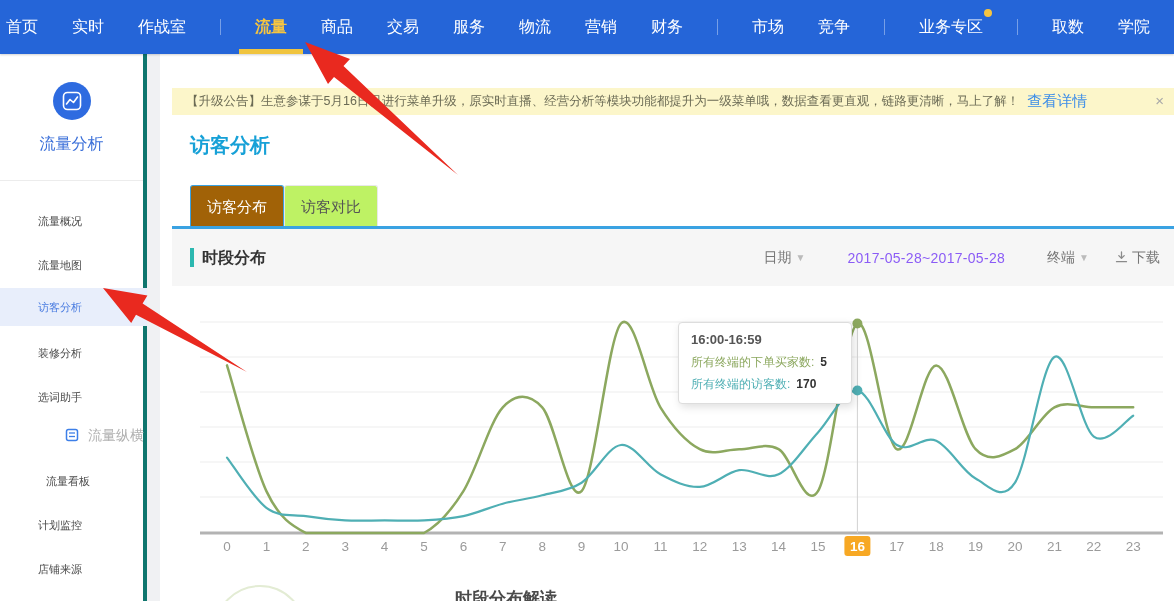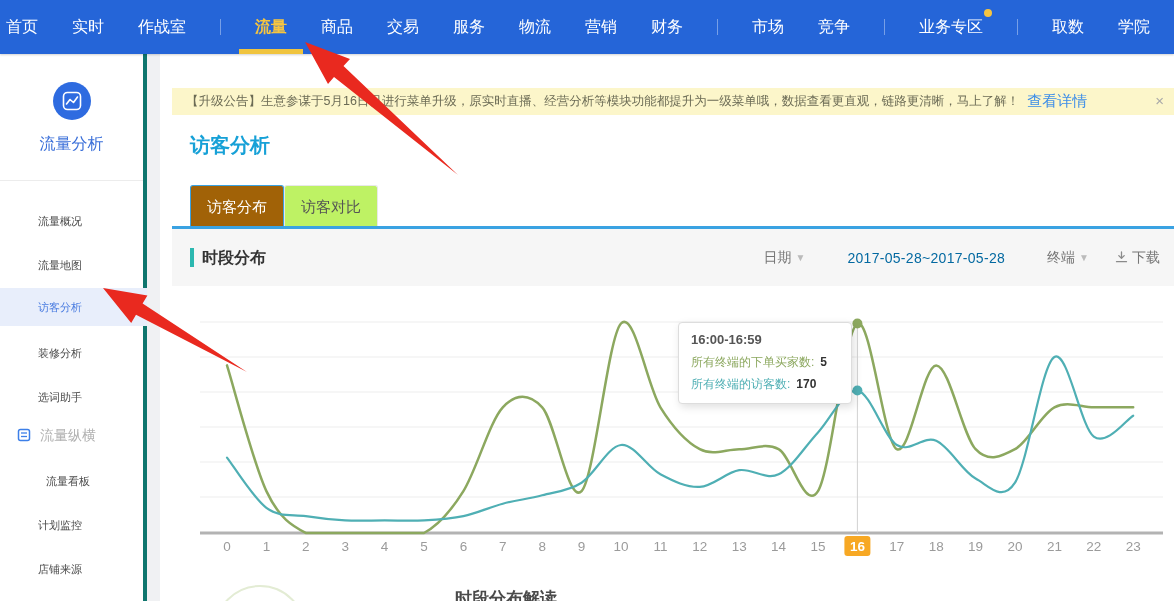--- a/index.html
+++ b/index.html
@@ -20,21 +20,21 @@
   .sidebar { position:absolute; left:0; top:54px; width:147px; height:547px; background:#ffffff;
              border-right:4px solid #0f766e; z-index:2; }
   .side-head { position:absolute; left:0; top:28px; width:100%; text-align:center; }
   .side-icon { width:38px; height:38px; border-radius:50%; background:#2e6be0; margin:0 auto 14px auto;
                display:flex; align-items:center; justify-content:center; }
   .side-title { color:#3a6fd9; font-size:16px; cursor:pointer; }
   .side-sep { position:absolute; left:0; top:126px; width:100%; height:1px; background:#ececec; }
   .side-item { position:absolute; left:0; width:147px; height:38px; line-height:38px; padding-left:38px;
                font-size:11px; color:#4a4a4a; cursor:pointer; white-space:nowrap; }
   .side-item.active { background:#e8eefb; color:#4a7ce0; }
-  .side-item.section { font-size:14px; color:#b2b2b2; padding-left:40px; }
+  .side-item.section { font-size:14px; color:#b2b2b2; padding-left:40px;margin-left:48px; }
   .section-icon { position:absolute; left:17px; top:12px; }
 
   
   .main { position:absolute; left:160px; top:54px; width:1014px; height:547px; background:#ffffff; }
 
   .notice { position:absolute; left:12px; top:34px; right:0; height:27px; background:#fcf6ca;
             display:flex; align-items:center; padding:0 30px 0 14px; }
   .notice-text { font-size:12.5px; color:#6b6b55; white-space:nowrap; overflow:hidden; }
   .notice-link { font-size:15px; color:#3c8de8; margin-left:8px; cursor:pointer; white-space:nowrap; }
   .notice-close { position:absolute; right:10px; top:4px; font-size:15px; color:#a9a9a9; cursor:pointer; }
@@ -47,21 +47,21 @@
          border-radius:3px 3px 0 0; }
   .tab.active { background:#a16207; color:#ffffff; border-color:#3aa2e2; }
   .tab-rule { position:absolute; left:12px; right:0; top:172px; height:3px; background:#3aa2e2; }
 
   .strip { position:absolute; left:12px; right:0; top:175px; height:57px; background:#f6f6f6; }
   .strip-accent { position:absolute; left:18px; top:19px; width:4px; height:19px; background:#2cb8b0; }
   .strip-title { position:absolute; left:30px; top:19px; font-size:16px; font-weight:bold; color:#333; }
   .strip-controls { position:absolute; right:14px; top:0; height:57px; display:flex; align-items:center; gap:26px; }
   .ctrl { font-size:14px; color:#777; cursor:pointer; white-space:nowrap; display:flex; align-items:center; gap:4px; }
   .caret { font-size:10px; color:#bbb; }
-  .date-value { font-size:14px; color:#0369a1; letter-spacing:.3px; cursor:pointer; margin:0 16px; }
+  .date-value { font-size:14px; color:#8b5cf6; letter-spacing:.3px; cursor:pointer; margin:0 16px; }
 
   .chart-svg { position:absolute; left:0; top:236px; }
 
   .tooltip { position:absolute; left:518px; top:268px; width:174px; background:#ffffff;
              border:1px solid #ddd; border-radius:4px; box-shadow:2px 3px 8px rgba(0,0,0,.13);
              padding:9px 12px 10px 12px; z-index:4; }
   .tt-title { font-size:13px; font-weight:bold; color:#555; margin-bottom:7px; }
   .tt-row { font-size:12px; margin-top:5px; white-space:nowrap; }
   .tt-value { font-weight:bold; color:#333; margin-left:6px; }
 

